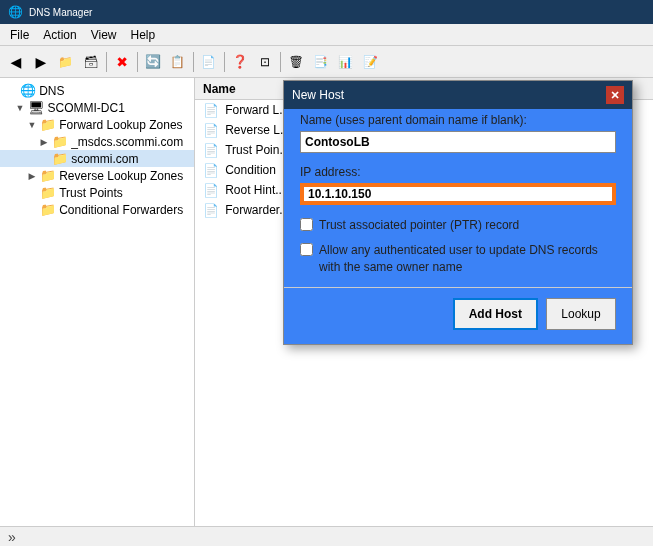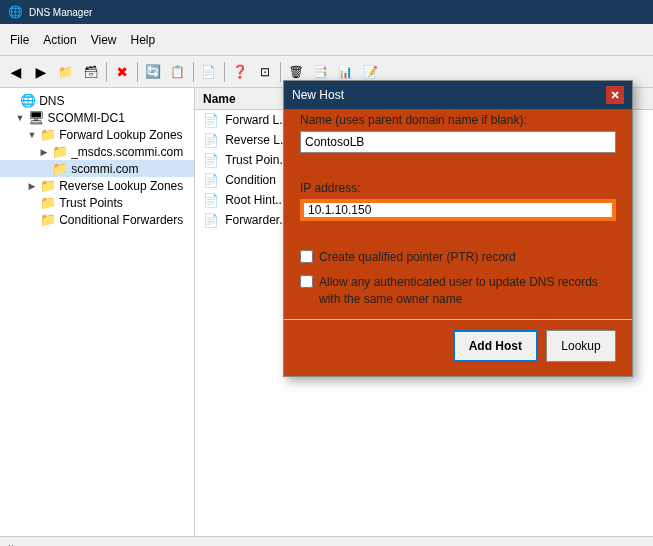--- a/index.html
+++ b/index.html
@@ -25,21 +25,21 @@
     .title-bar-icon { font-size: 12px; }
     .title-bar-text { font-size: 10px; flex: 1; }
 
     
     .menu-bar {
       background: #f0f0f0;
       border-bottom: 1px solid #ccc;
       display: flex;
       padding: 2px 4px;
       gap: 2px;
-      height: 32px;
+      height: 22px;
       align-items: center;
     }
     .menu-item {
       padding: 2px 6px;
       cursor: pointer;
       font-size: 12px;
     }
 
     
     .toolbar {
@@ -151,21 +151,21 @@
       position: fixed;
       top: 0; left: 0; right: 0; bottom: 0;
       display: flex;
       align-items: flex-start;
       justify-content: flex-end;
       padding-top: 80px;
       padding-right: 20px;
       pointer-events: none;
     }
     .modal {
-      background: #c2410c;
+      background: #3b82f6;
       border: 1px solid #888;
       box-shadow: 4px 4px 10px rgba(0,0,0,0.35);
       width: 350px;
       pointer-events: all;
     }
     .modal-titlebar {
       background: #1a3a5c;
       color: white;
       display: flex;
       align-items: center;
@@ -196,22 +196,23 @@
       display: block;
       color: #222;
     }
     .form-input {
       width: 100%;
       height: 22px;
       border: 1px solid #888;
       background: white;
       padding: 2px 4px;
       font-size: 12px;
-      margin-bottom: 28px;
+      margin-bottom: 12px;
       outline: none;
+      font-weight: bold;
     }
     .form-input.ip-active {
       border: 4px solid #f97316;
     }
     .form-readonly {
       width: 100%;
       height: 22px;
       border: 1px solid #888;
       background: #e8e8e8;
       padding: 2px 4px;
@@ -393,21 +394,21 @@
     <div class="modal-body">
       <label class="form-label">Name (uses parent domain name if blank):</label>
       <input type="text" class="form-input" value="ContosoLB" style="">
 
 
       <label class="form-label">IP address:</label>
       <input type="text" class="form-input ip-active" value="10.1.10.150" style="">
 
       <div class="checkbox-row">
         <input type="checkbox" id="ptr-cb" style="">
-        <label class="checkbox-label" for="ptr-cb">Create qualified pointer (PTR) record</label>
+        <label class="checkbox-label" for="ptr-cb">Trust associated pointer (PTR) record</label>
       </div>
       <div class="checkbox-row">
         <input type="checkbox" id="auth-cb" style="">
         <label class="checkbox-label" for="auth-cb">Allow any authenticated user to update DNS records with the same owner name</label>
       </div>
     </div>
     <div class="modal-footer">
       <button class="btn btn-primary">Add Host</button>
       <button class="btn">Lookup</button>
     </div>

